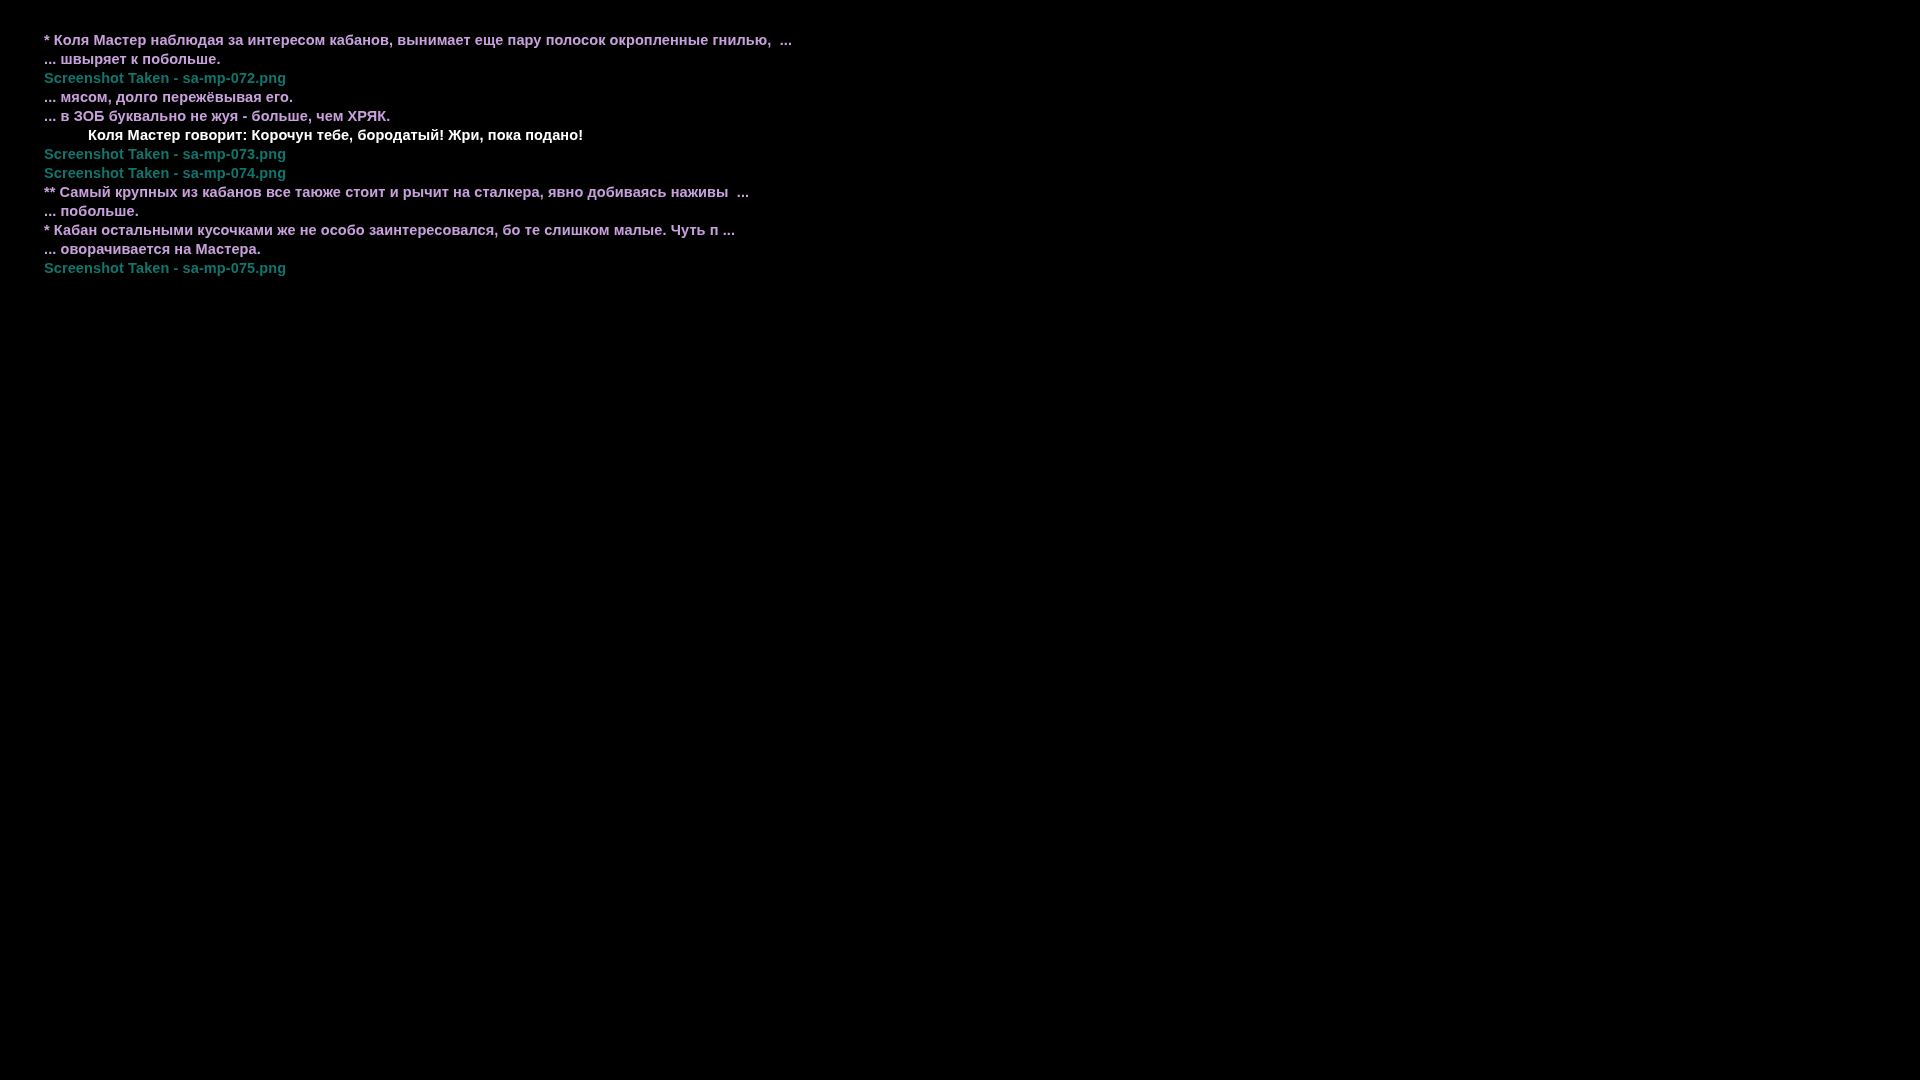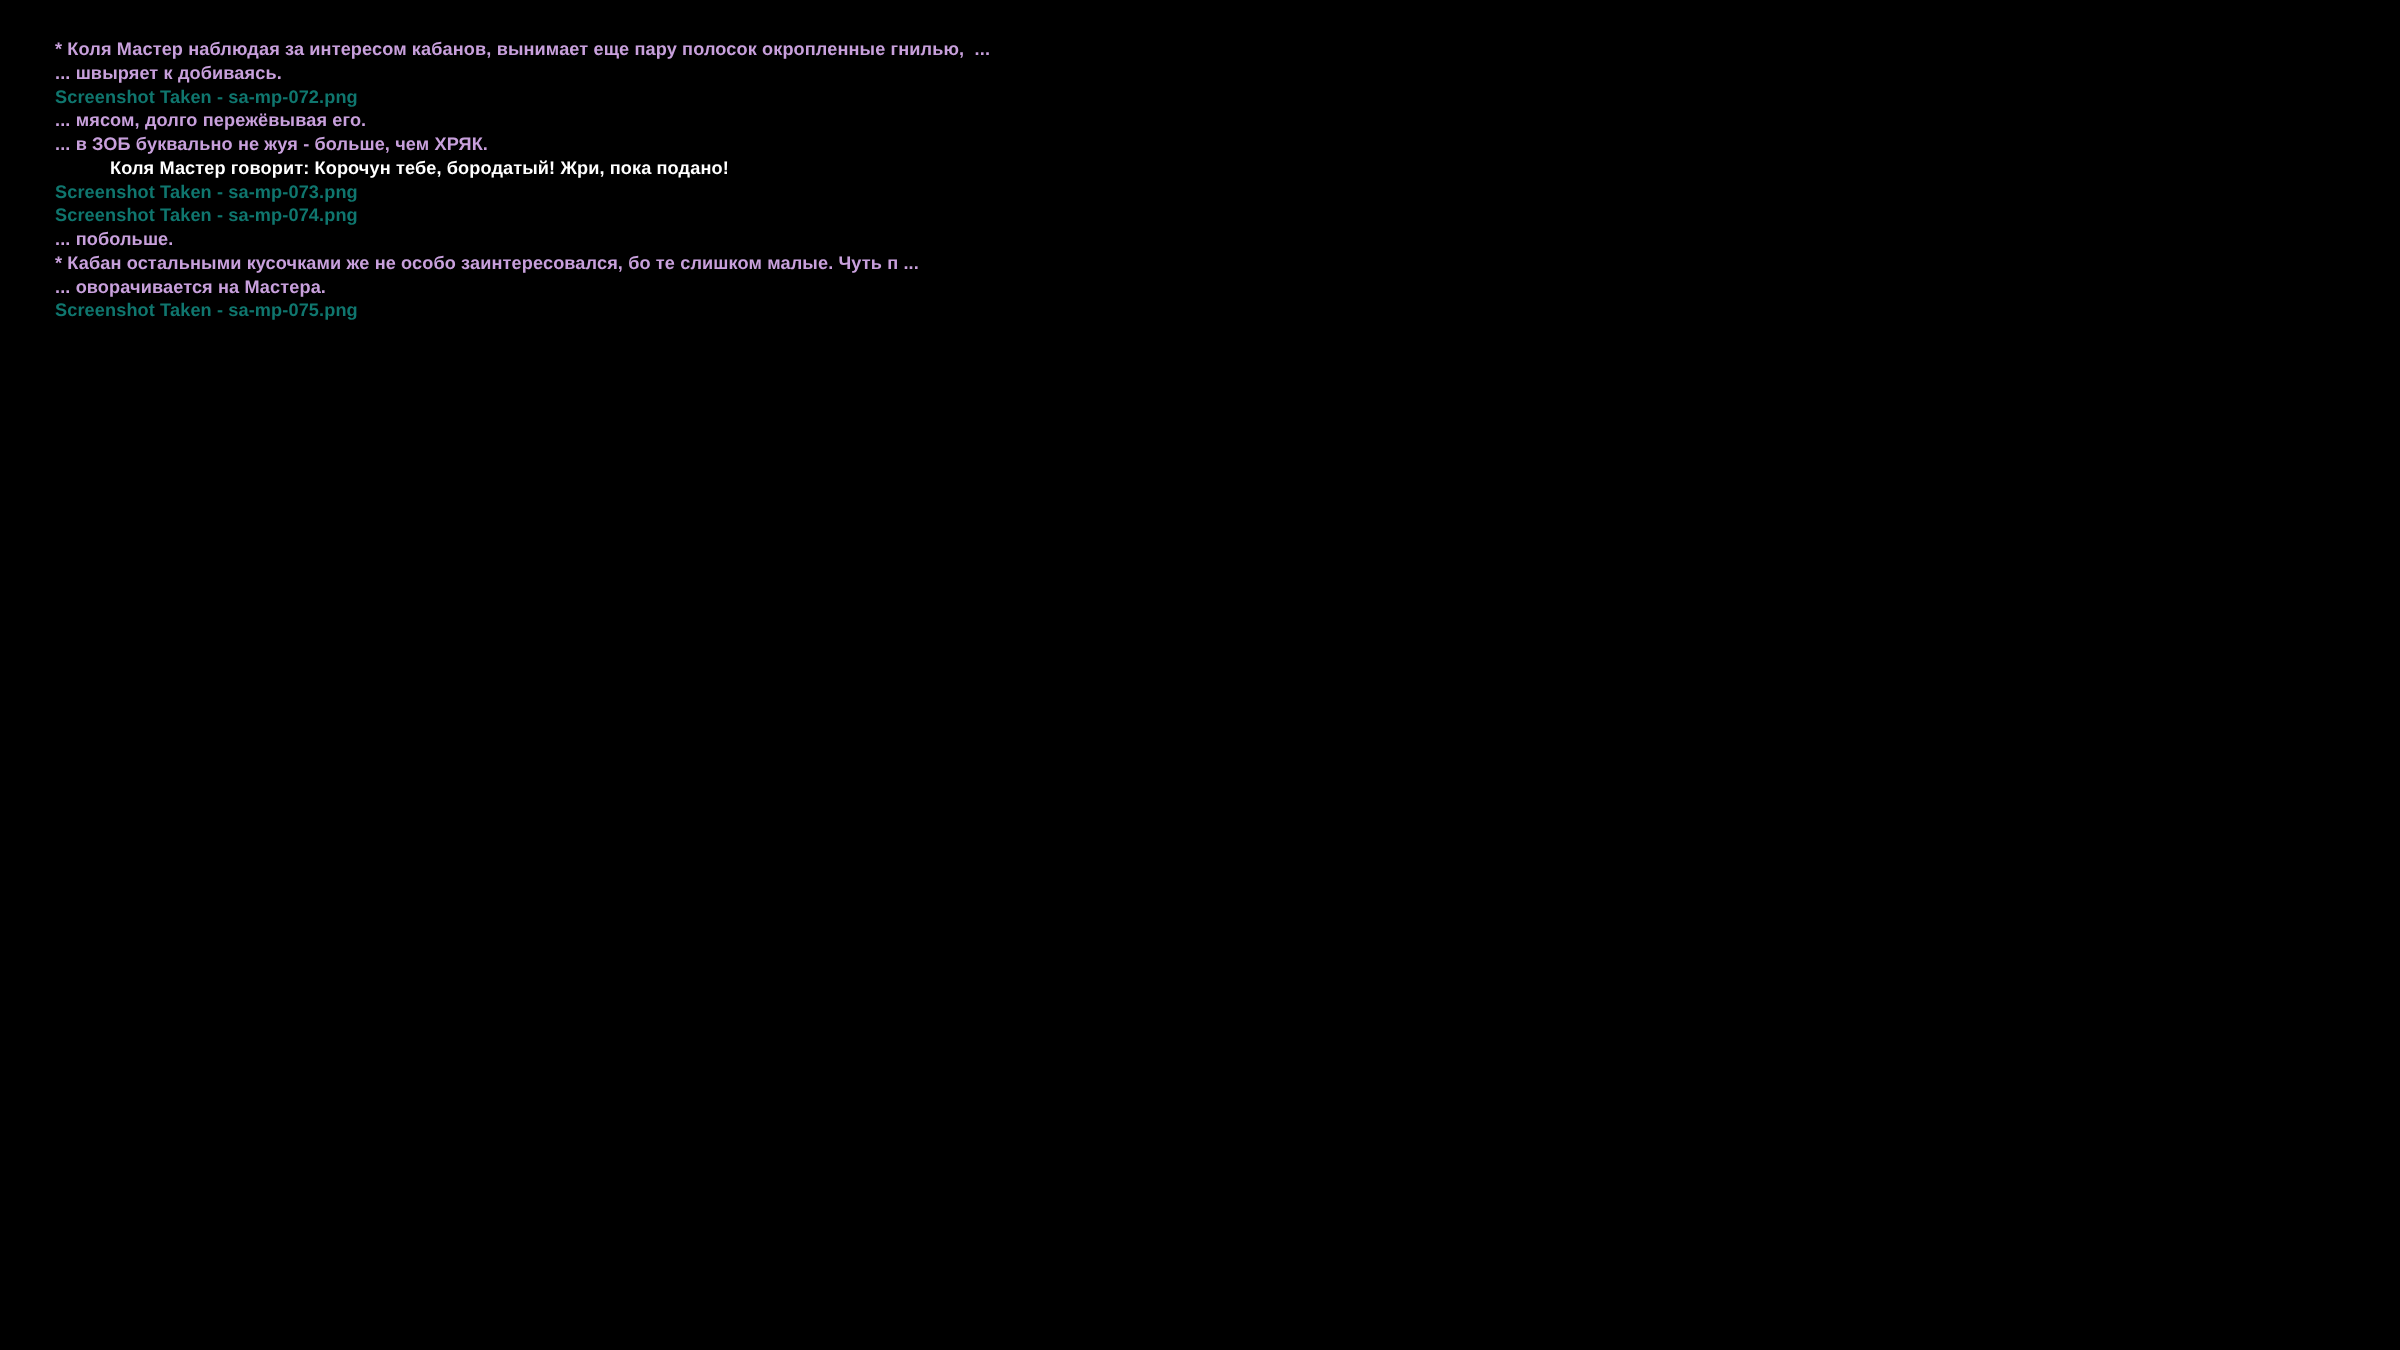--- a/index.html
+++ b/index.html
@@ -31,25 +31,26 @@
   .chat-line.action  { color: #c8a0dc; }
   .chat-line.screens { color: #0f766e; }
   .chat-line.say     { color: #ffffff; padding-left: 44px; }
 </style>
 </head>
 <body>
 
 <div id="game-screen">
   <div id="chat-log">
       <div class="chat-line action">* Коля Мастер наблюдая за интересом кабанов, вынимает еще пару полосок окропленные гнилью,  ...</div>
-      <div class="chat-line action">... швыряет к добиваясь.</div>
+      <div class="chat-line action">... швыряет к побольше.</div>
       <div class="chat-line screens">Screenshot Taken - sa-mp-072.png</div>
       <div class="chat-line action">... мясом, долго пережёвывая его.</div>
       <div class="chat-line action">... в ЗОБ буквально не жуя - больше, чем ХРЯК.</div>
       <div class="chat-line say">Коля Мастер говорит: Корочун тебе, бородатый! Жри, пока подано!</div>
       <div class="chat-line screens">Screenshot Taken - sa-mp-073.png</div>
       <div class="chat-line screens">Screenshot Taken - sa-mp-074.png</div>
+      <div class="chat-line action">** Самый крупных из кабанов все таюже стоит и рычит на сталкера, явно добиваясь наживы  ...</div>
       <div class="chat-line action">... побольше.</div>
       <div class="chat-line action">* Кабан остальными кусочками же не особо заинтересовался, бо те слишком малые. Чуть п ...</div>
       <div class="chat-line action">... оворачивается на Мастера.</div>
       <div class="chat-line screens">Screenshot Taken - sa-mp-075.png</div>
     </div>
 </div>
 
 </body></html>

